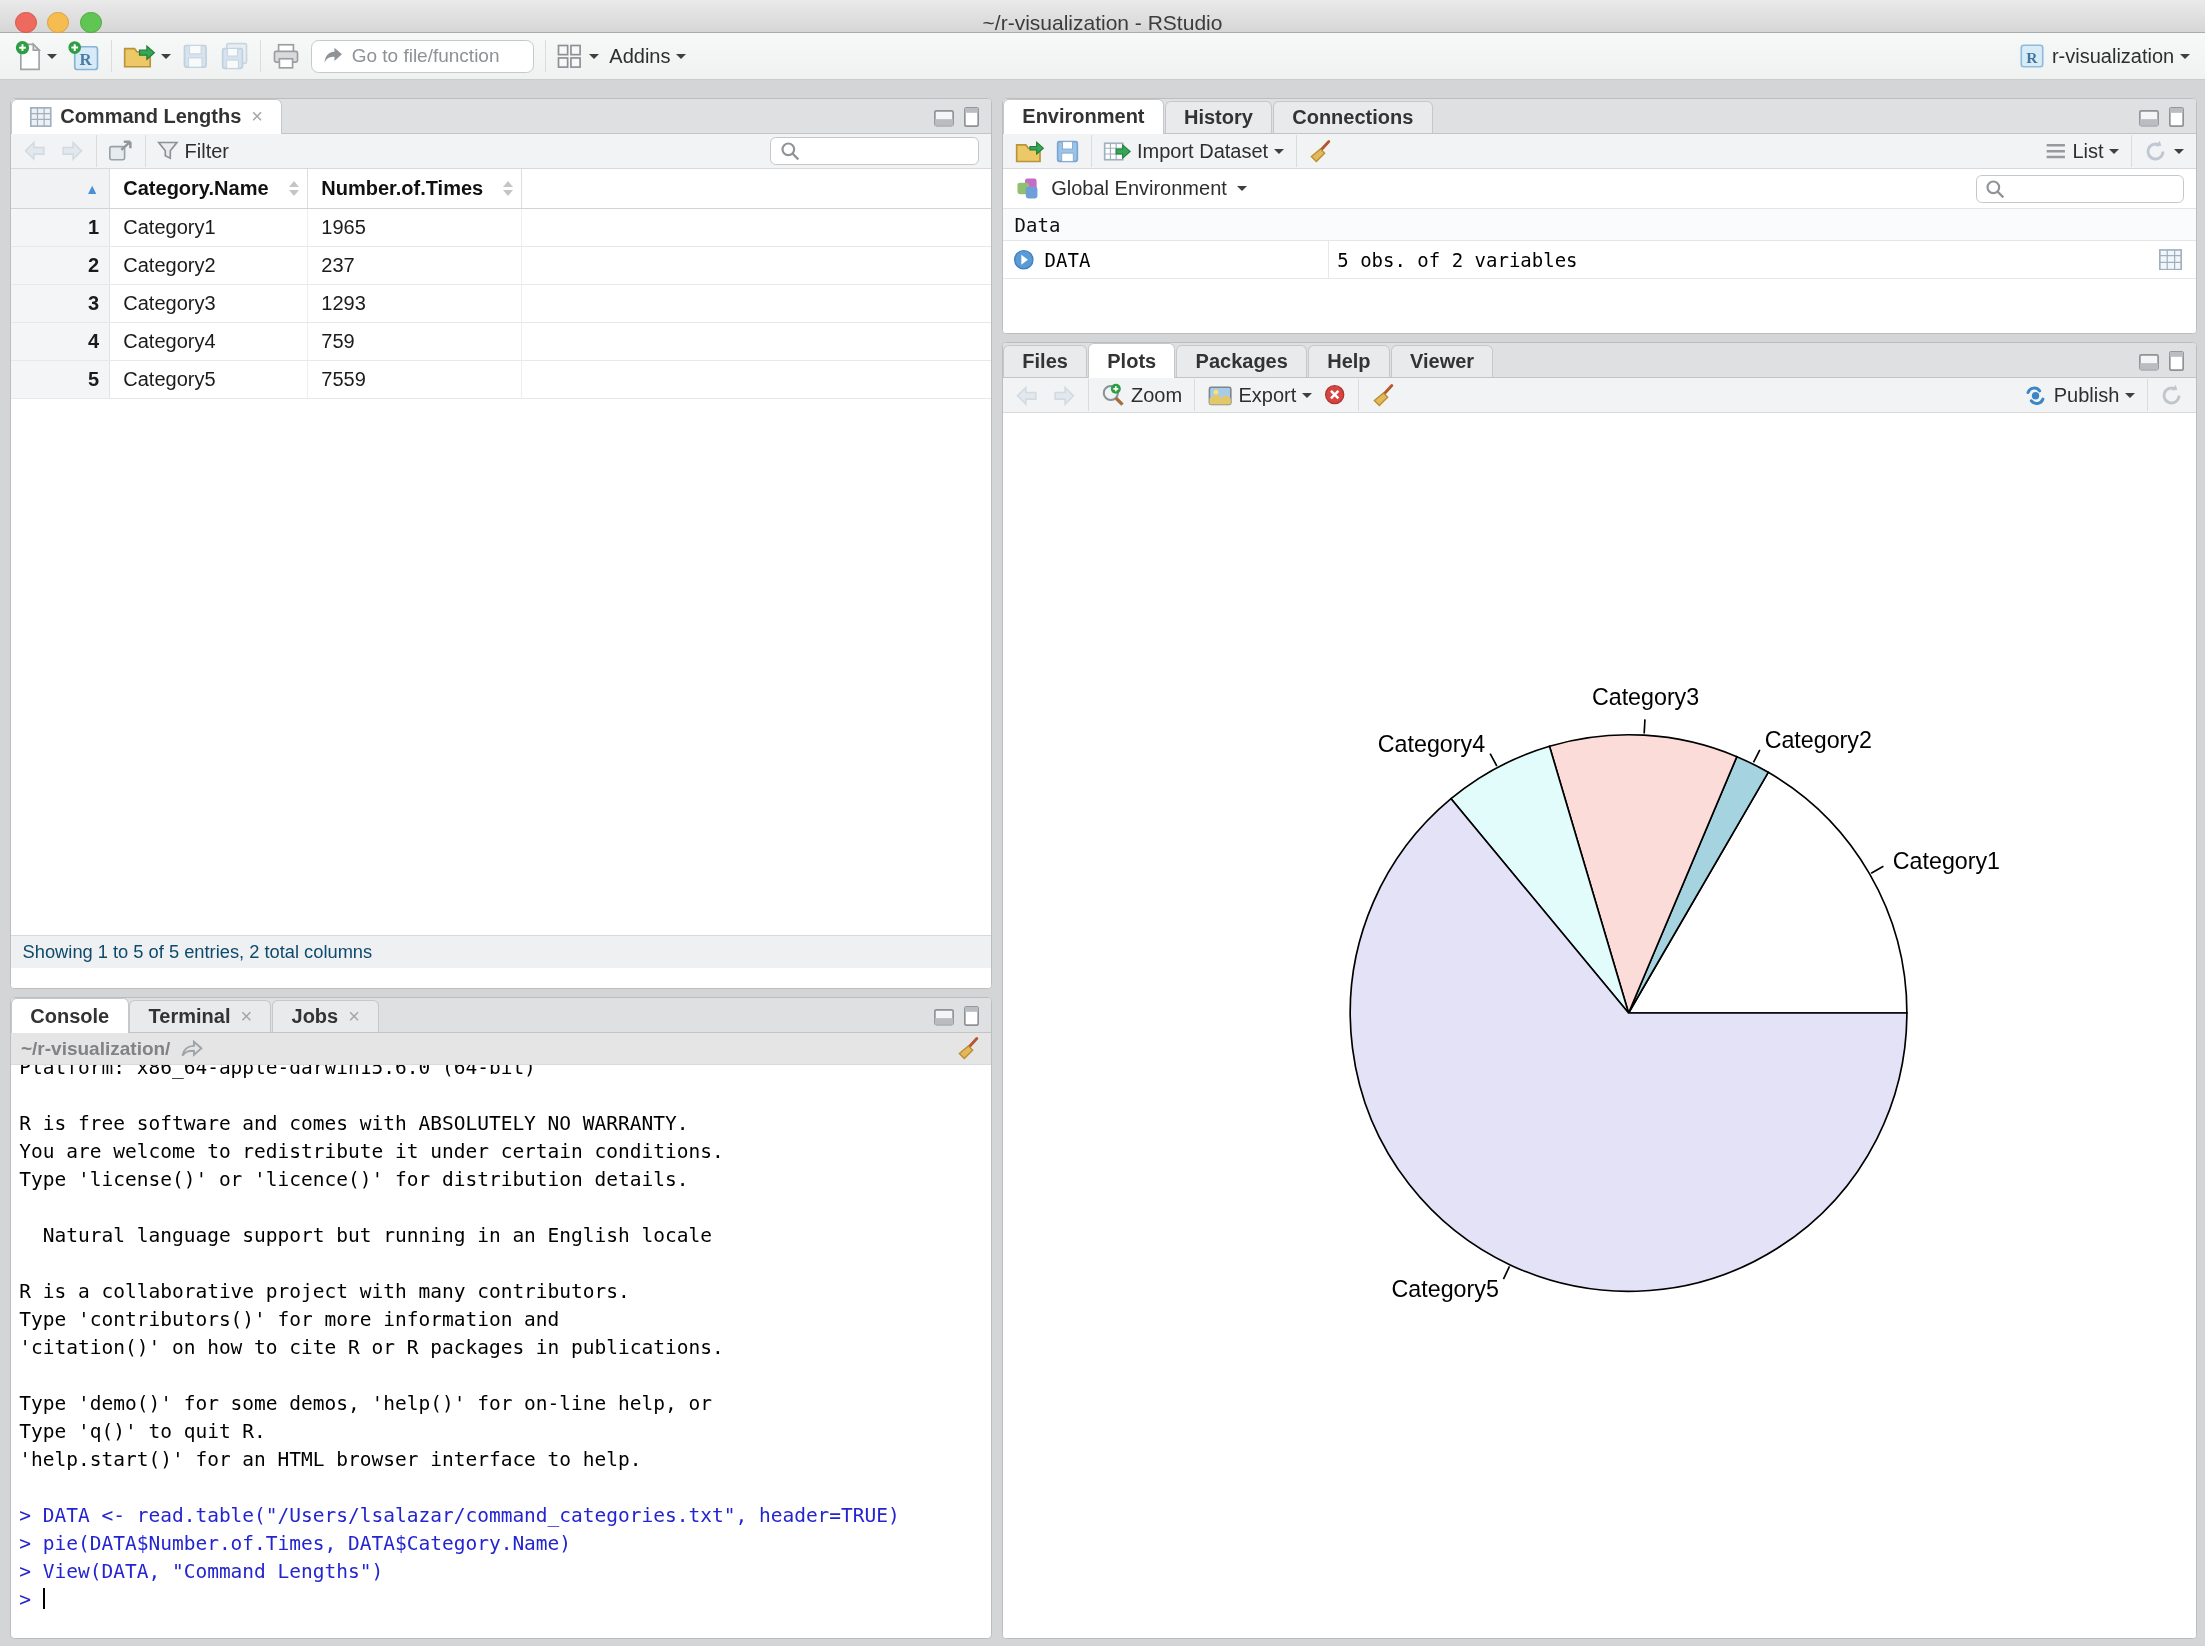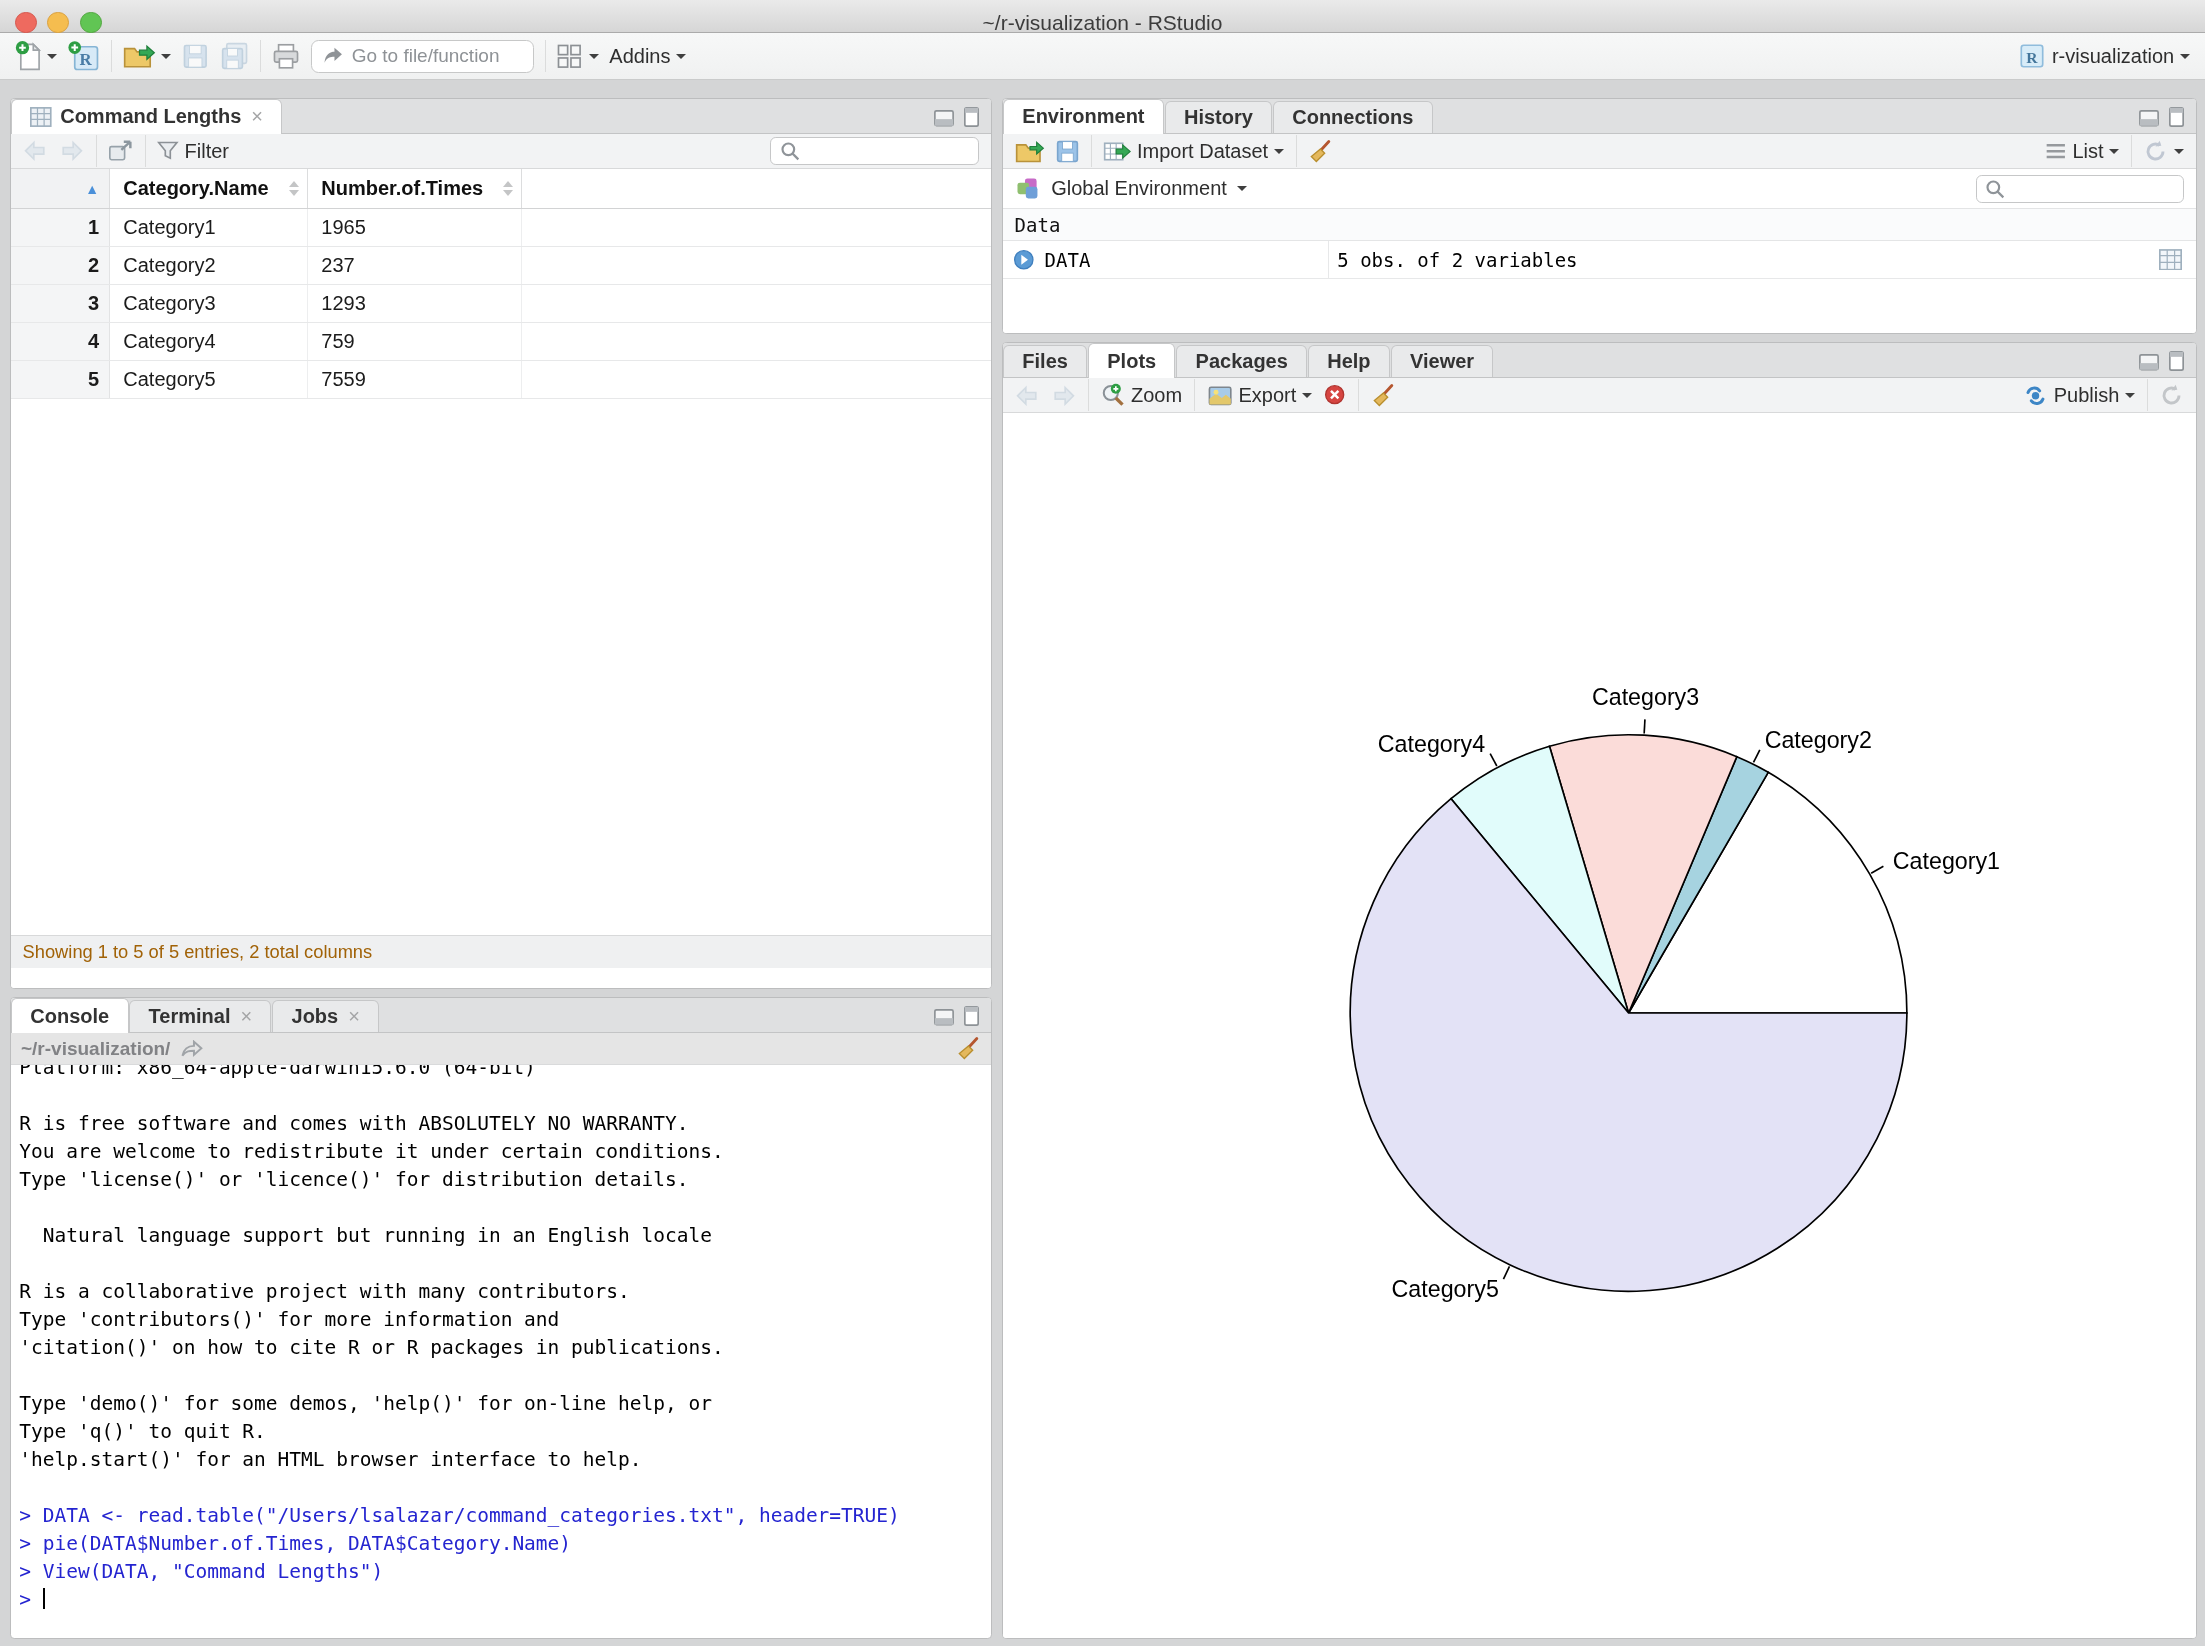--- a/index.html
+++ b/index.html
@@ -71,21 +71,21 @@
   .sort-mini { display:flex; flex-direction:column; gap:2.5px; }
   .sort-mini i { width:0; height:0; border-left:5.8px solid transparent; border-right:5.8px solid transparent; display:block; }
   .sort-mini .up { border-bottom:6.6px solid #C4C5C6; } .sort-mini .dn { border-top:6.6px solid #C4C5C6; }
   .dv-row { display:flex; height:38px; border-bottom:0.8px solid #E7E8E9; font-size:20px; color:#1B1B1B; flex:none; }
   .dv-cnum { width:99px; background:#F4F5F6; border-right:0.8px solid #E2E3E4; font-weight:700;
     display:flex; align-items:center; justify-content:flex-end; padding-right:10px; }
   .dv-cell { display:flex; align-items:center; padding-left:13.3px; border-right:0.8px solid #EDEEEF; }
   .dv-cell.c1 { width:198px; } .dv-cell.c2 { width:214px; }
   .dv-fill { flex:1; background:#FFF; }
   .dv-footer { height:33px; background:#EFF0F1; border-top:0.8px solid #D8D9DA;
-    display:flex; align-items:center; padding-left:11.6px; font-size:18.3px; color:#a16207; flex:none; }
+    display:flex; align-items:center; padding-left:11.6px; font-size:18.3px; color:#0c4a6e; flex:none; }
   .dv-strip { height:20px; background:#FFF; flex:none; }
 
   
   .pathbar { height:32px; background:#e5e5e5; border-bottom:0.8px solid #D9DADB; display:flex;
     align-items:center; padding:0 10px; gap:10px; flex:none; }
   .pathbar .path { font-size:19px; color:#818285; font-weight:600; }
   .console-out { flex:1; overflow:hidden; padding-left:8.3px; }
   .console-lines { margin-top:-11.6px; }
   .cline { height:28px; line-height:28px; white-space:pre; font-family:"DejaVu Sans Mono",monospace;
     font-size:19.5px; color:#000; }

